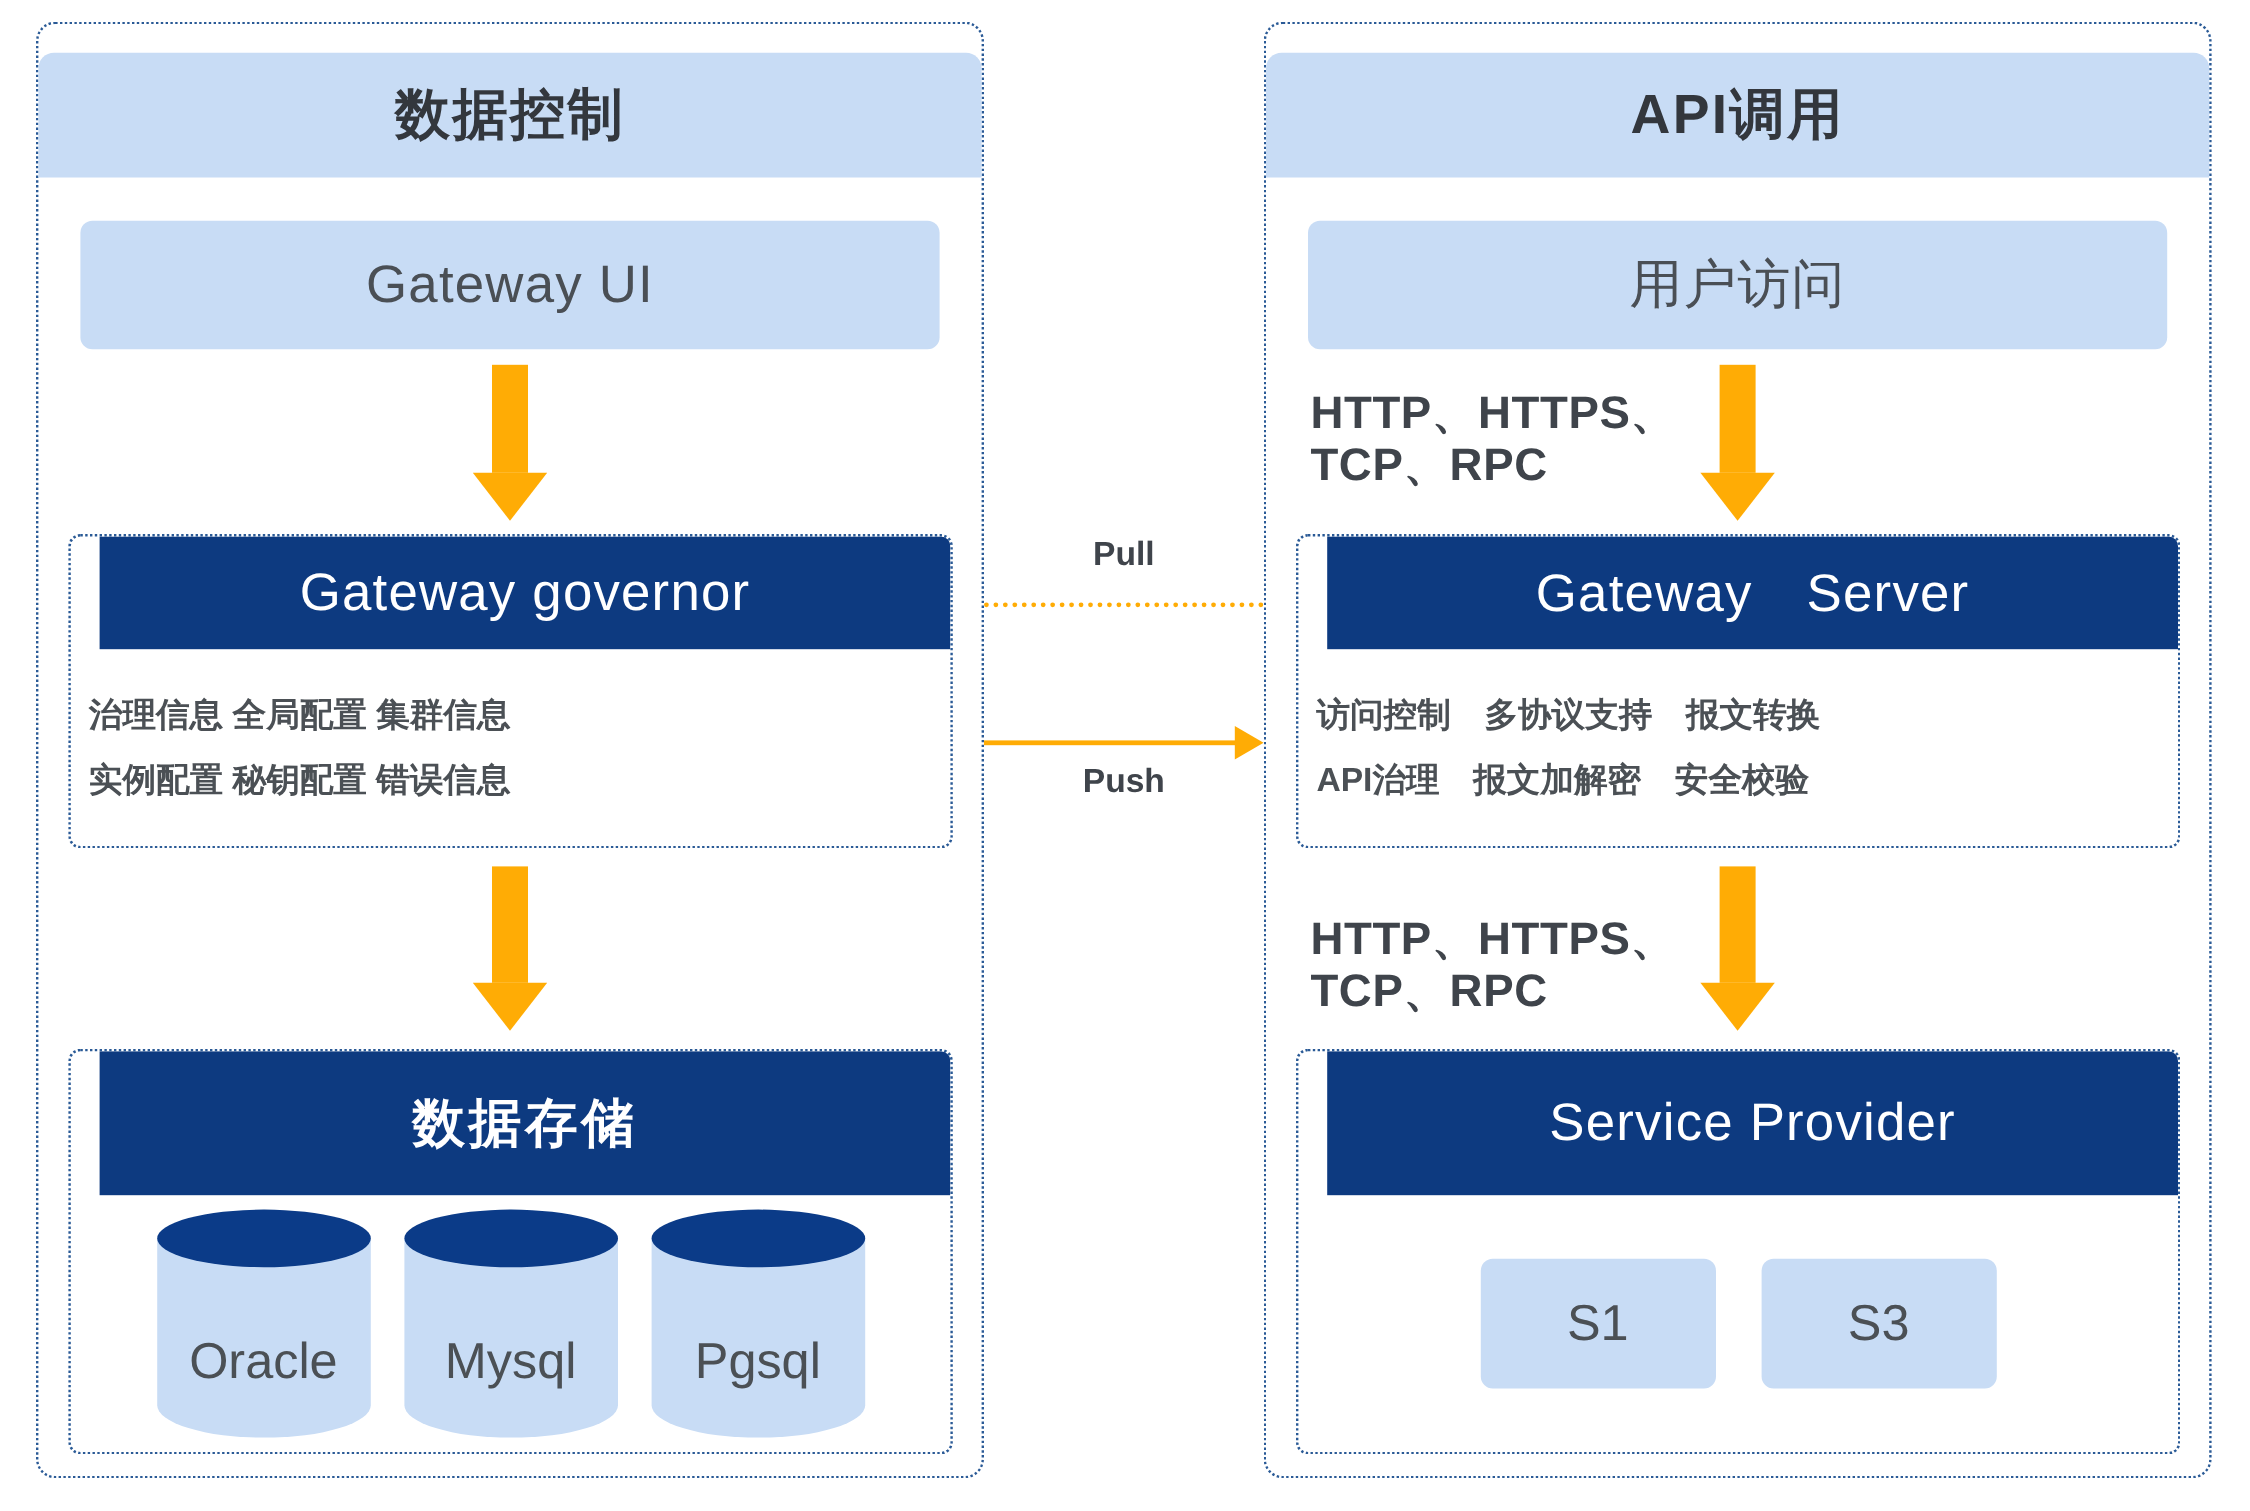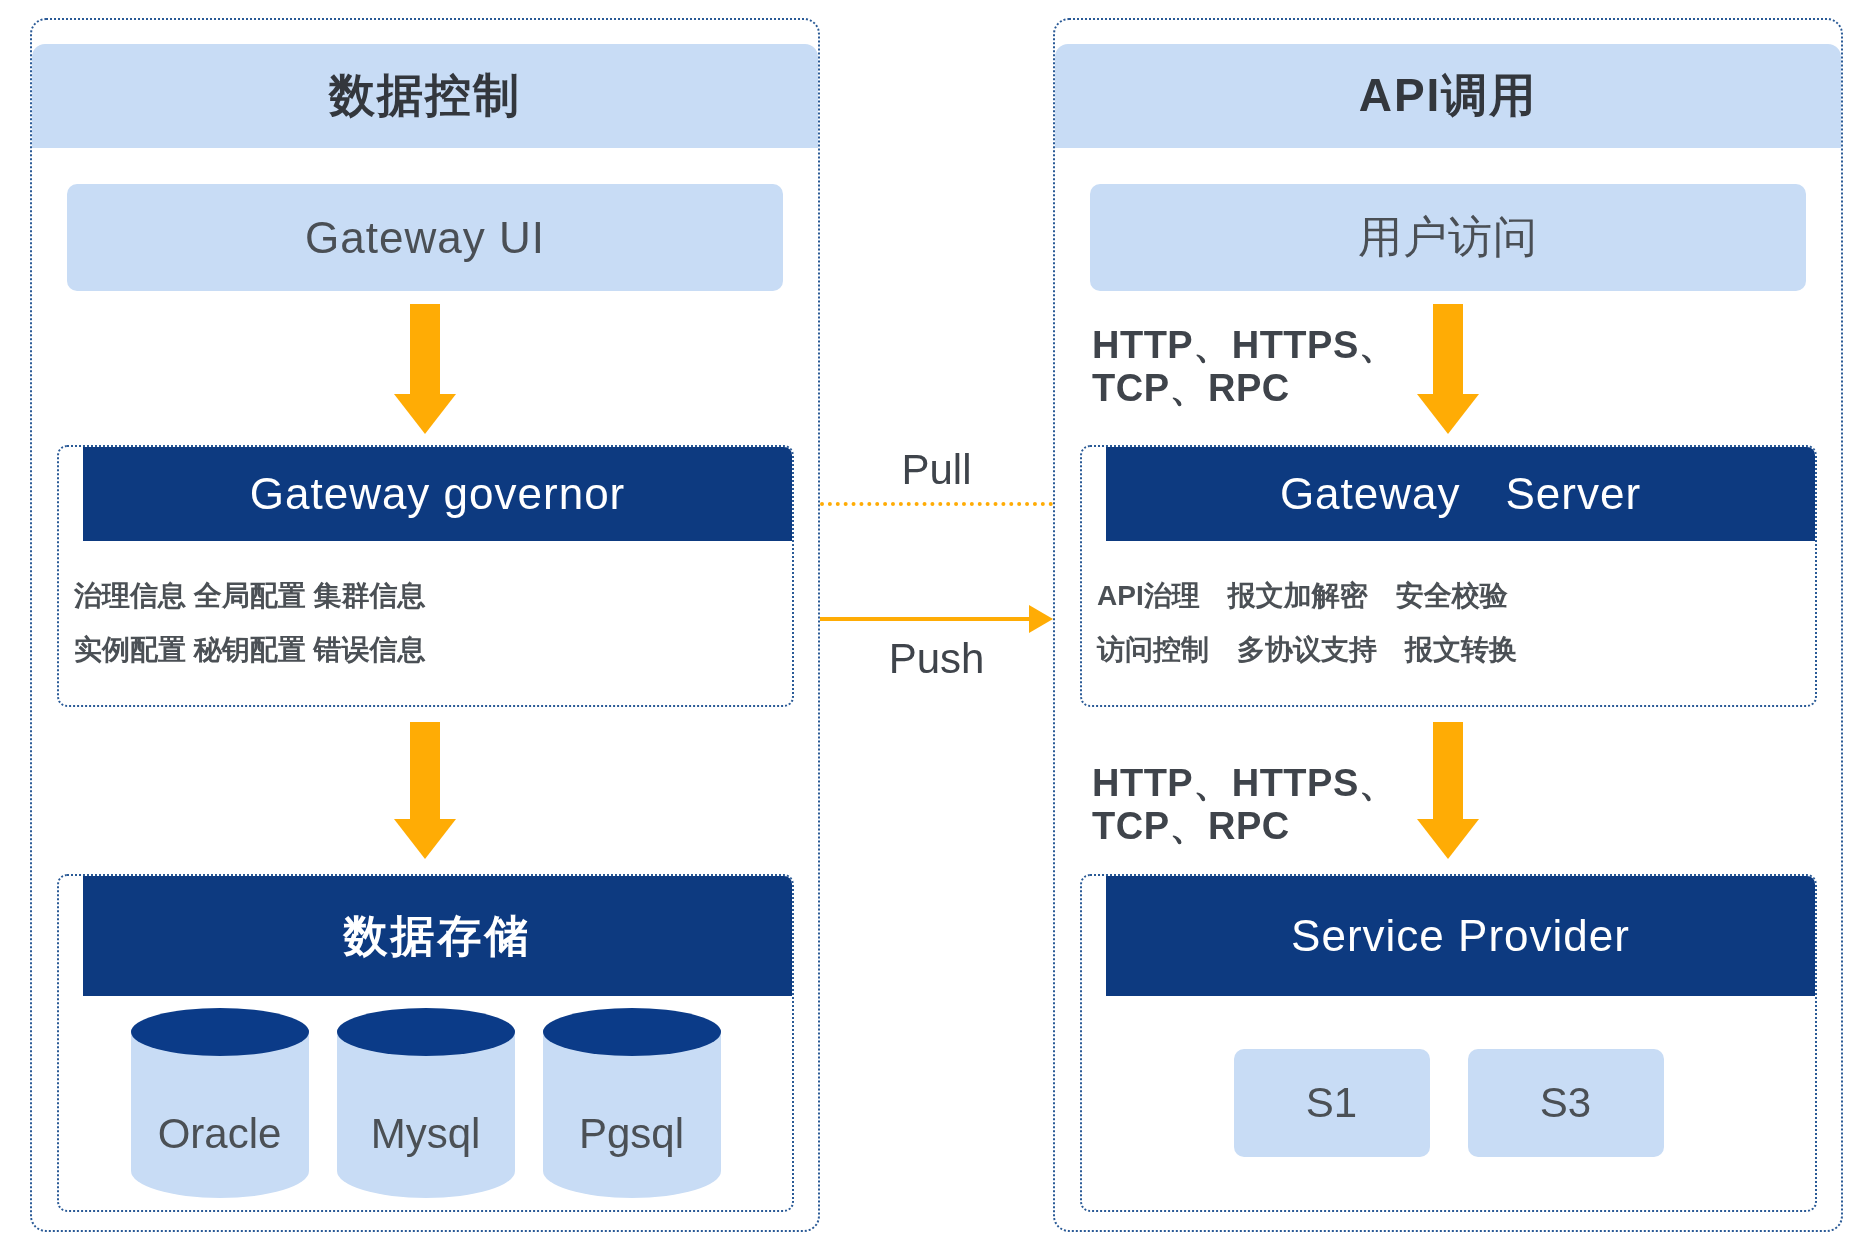--- a/index.html
+++ b/index.html
@@ -79,21 +79,21 @@
   
   .protocol{position:absolute;left:37px;}
   .protocol .pline{font-size:38px;font-weight:700;color:var(--text-dark);
     line-height:43px;letter-spacing:0.5px;}
   .protocol.p-top{top:304px;}
   .protocol.p-bottom{top:742px;}
 
   
   .connector{position:absolute;left:820px;top:18px;width:233px;height:720px;}
   .conn-label{position:absolute;left:0;right:0;text-align:center;
-    font-size:42px;font-weight:400;color:var(--text-dark);}
+    font-size:28px;font-weight:700;color:var(--text-dark);}
   .pull-label{top:428px;}
   .push-label{top:617px;}
   .pull-line{position:absolute;left:0;right:0;top:484px;height:0;
     border-top:4px dotted var(--orange);}
   .push-line{position:absolute;left:0;right:22px;top:599px;height:4px;
     background:var(--orange);}
   .push-head{position:absolute;right:0;top:587px;width:0;height:0;
     border-left:24px solid var(--orange);
     border-top:14px solid transparent;border-bottom:14px solid transparent;}
 </style>
@@ -183,22 +183,22 @@
     <div class="shaft"></div>
     <div class="head"></div>
   </div>
 
   <div class="inner-box box-mid">
     <div class="hd">
       <span class="hd-text">Gateway　Server</span>
     </div>
     <div class="inner-body">
       <div class="cjk-lines">
+        <div class="line">访问控制　多协议支持　报文转换</div>
         <div class="line">API治理　报文加解密　安全校验</div>
-        <div class="line">访问控制　多协议支持　报文转换</div>
       </div>
     </div>
   </div>
 
   <div class="protocol p-bottom">
     <div class="pline">HTTP、HTTPS、</div>
     <div class="pline">TCP、RPC</div>
   </div>
 
   <div class="v-arrow arrow-2">

